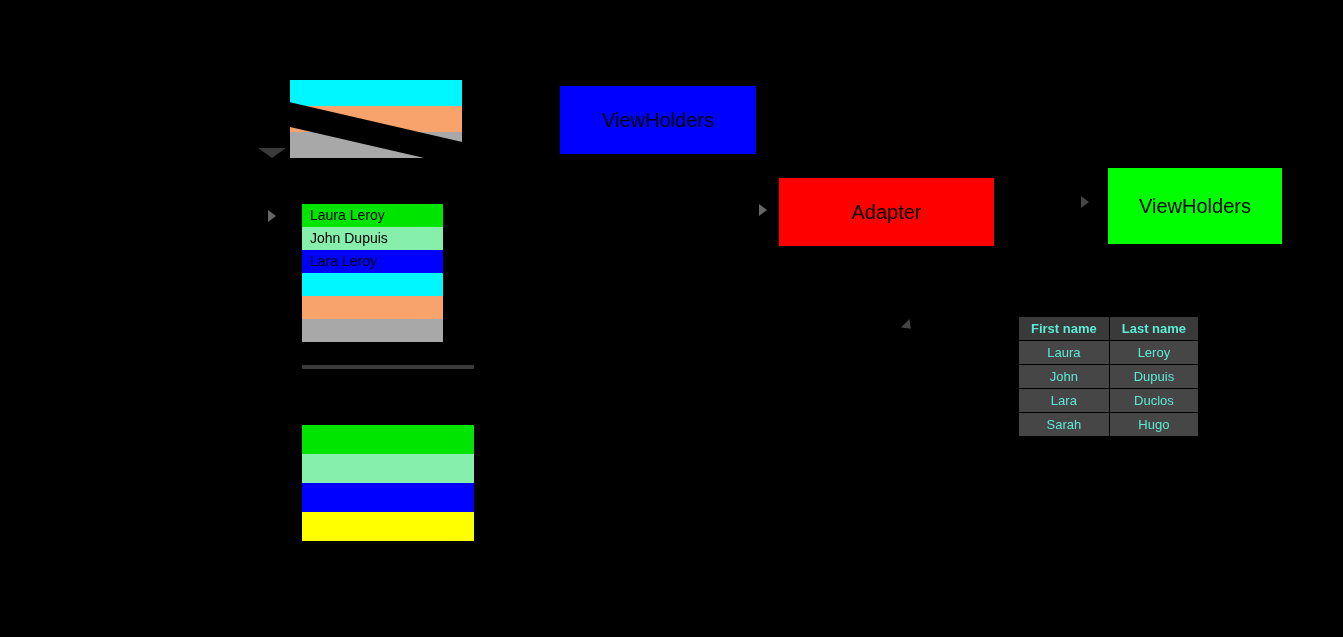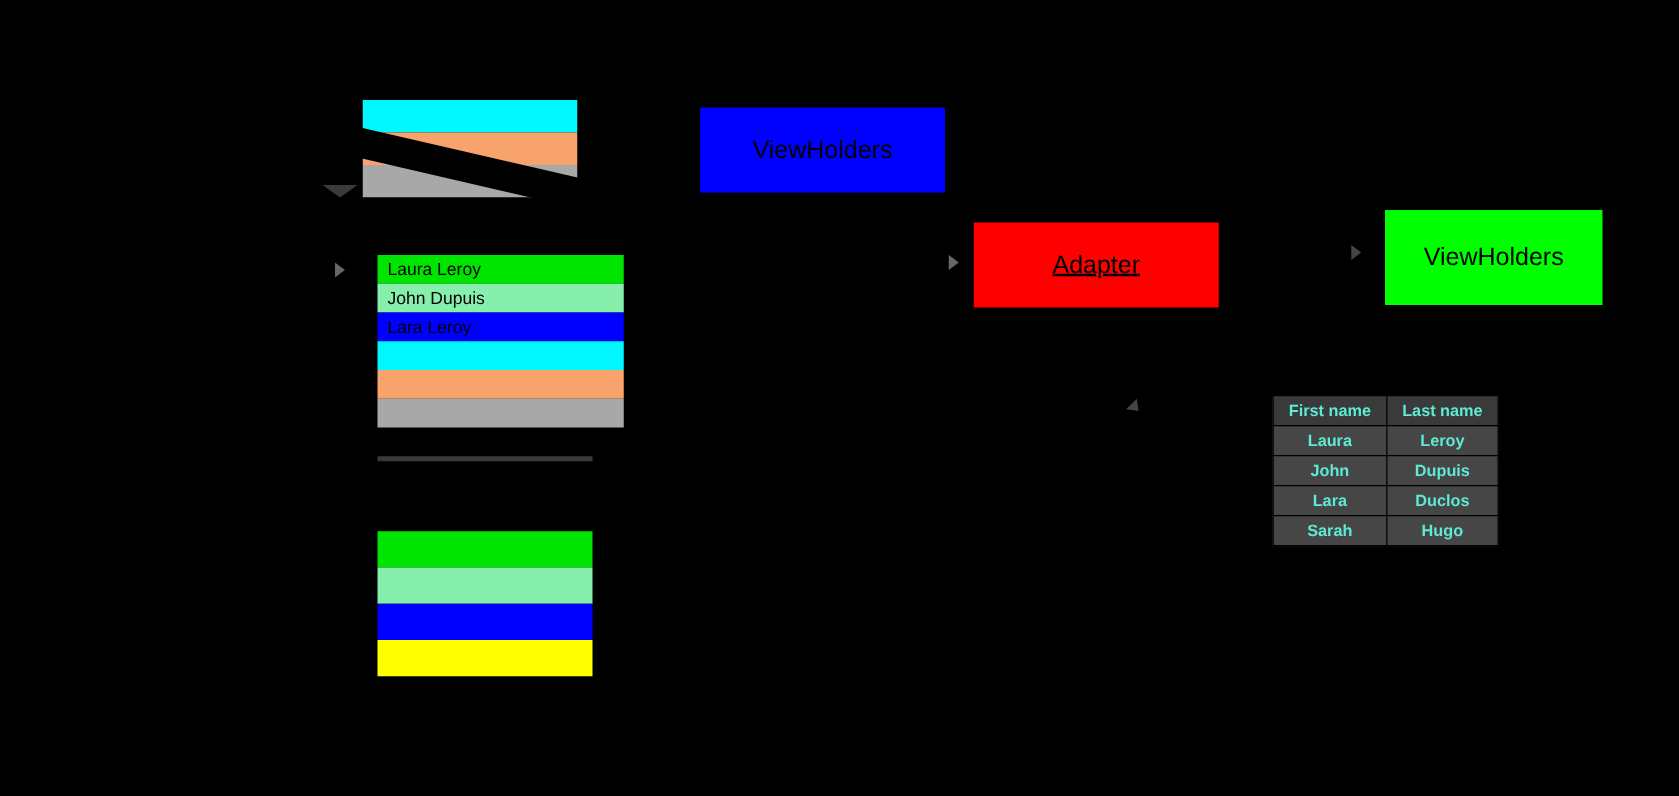--- a/index.html
+++ b/index.html
@@ -33,21 +33,21 @@
   
   .persp {
     width: 172px;
     height: 78px;
     overflow: hidden;
   }
   .persp .strip { width: 100%; height: 26px; }
 
   
   .list {
-    width: 197px;
+    width: 141px;
   }
   .list .row {
     height: 23px;
     line-height: 23px;
     font-size: 14px;
     padding-left: 8px;
     color: #000;
   }
 
   
@@ -67,21 +67,21 @@
   table.data {
     border-collapse: collapse;
     background: #464646;
     font-size: 13px;
     color: #5eead4;
   }
   table.data th, table.data td {
     border: 1px solid #000;
     padding: 4px 12px;
     text-align: center;
-    font-weight: bold;
+    font-weight: normal;
   }
   table.data th {
     background: #3a3a3a;
     font-weight: bold;
   }
 
   
   .arrow-glyph {
     width: 0; height: 0;
     border-top: 6px solid transparent;
@@ -125,21 +125,21 @@
       <div class="strip c-gray"></div>
     </div>
     <div class="fold" style="left:-20px; top:18px;"></div>
   </div>
   <div class="abs shadow-tri" style="left:258px; top:148px;"></div>
 
   <div class="abs box blue" style="left:560px; top:86px; width:196px; height:68px;">
     <span>ViewHolders</span>
   </div>
 
-  <div class="abs box red" style="left:779px; top:178px; width:196px; height:68px;text-decoration:underline;">
+  <div class="abs box red" style="left:779px; top:178px; width:215px; height:68px;">
     <span>Adapter</span>
   </div>
 
   <div class="abs box green" style="left:1108px; top:168px; width:174px; height:76px;">
     <span>ViewHolders</span>
   </div>
 
   <div class="abs arrow-glyph" style="left:268px; top:210px;"></div>
   <div class="abs arrow-glyph" style="left:759px; top:204px;"></div>
   <div class="abs arrow-glyph dark" style="left:1081px; top:196px;"></div>

